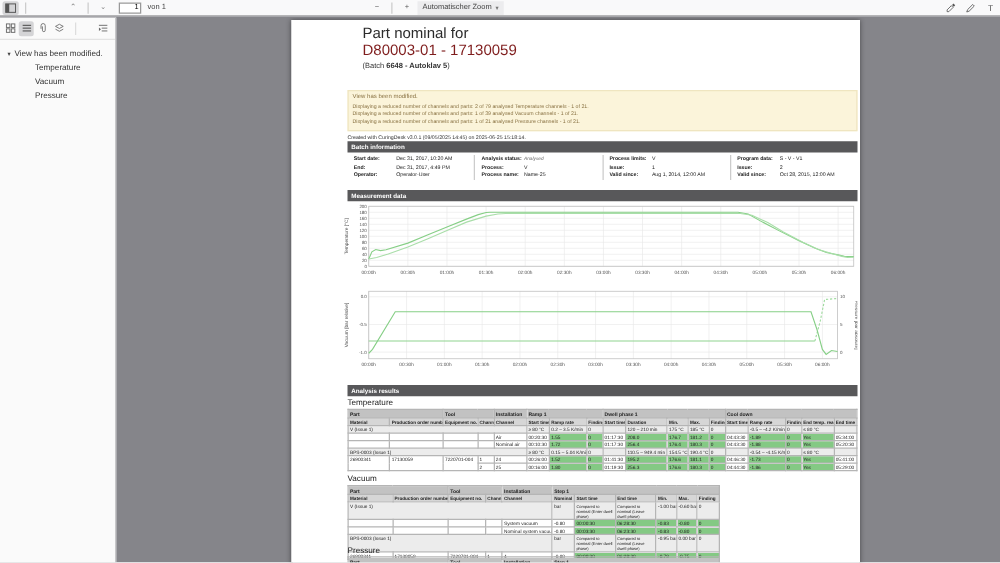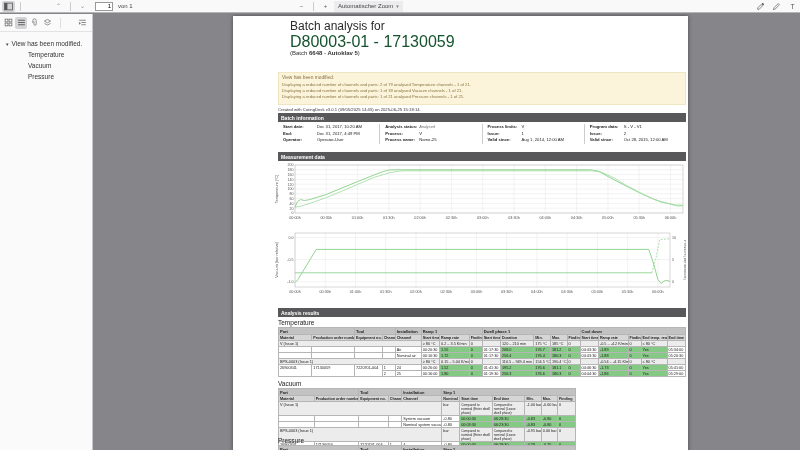--- a/index.html
+++ b/index.html
@@ -37,21 +37,21 @@
   .caret { font-size:5px; color:#444; }
   .outline-item { padding:2px 0 2px 28px; cursor:pointer; }
 
   
   .viewer { flex:1 1 auto; height:436px; overflow:hidden; position:relative; }
   .page { position:absolute; left:140px; top:2px; width:455px; height:436px; background:#fff;
     box-shadow:0 0 4px rgba(0,0,0,.45); overflow:hidden; }
   .abs { position:absolute; }
 
   .doc-title { font-size:12px; color:#2b2b2b; }
-  .doc-subtitle { font-size:16px; color:#14532d; }
+  .doc-subtitle { font-size:12px; color:#7f1d1d; }
   .doc-batch { font-size:6px; color:#333; }
   .doc-batch b { font-weight:bold; }
 
   .notice { background:#fbf4da; border:0.5px solid #efe5c0; color:#8a7344; padding:2px 3px; }
   .notice-title { font-size:4.8px; margin-bottom:1.5px; }
   .notice-line { font-size:4.2px; line-height:1.45; }
   .created { font-size:4.2px; color:#333; }
 
   .sec-bar { background:#58585a; color:#fff; font-size:5px; font-weight:bold; padding:1.5px 3px; width:408px; }
 
@@ -182,21 +182,21 @@
         </div>
         <div class="outline-item">Temperature</div>
         <div class="outline-item">Vacuum</div>
         <div class="outline-item">Pressure</div>
       </div>
     </div>
 
     <div class="viewer">
       <div class="page">
 
-        <div class="abs doc-title" style="left:57px; top:3px;">Batch analysis for</div>
+        <div class="abs doc-title" style="left:57px; top:3px;">Part nominal for</div>
         <div class="abs doc-subtitle" style="left:57px; top:17px;">D80003-01 - 17130059</div>
         <div class="abs doc-batch" style="left:57px; top:34px;"><span>(Batch </span><b>6648</b><b> - </b><b>Autoklav 5</b><span>)</span></div>
 
         <div class="abs notice" style="left:45px; top:56px; width:408px; height:33px;">
           <div class="notice-title">View has been modified.</div>
           <div class="notice-line">Displaying a reduced number of channels and parts: 2 of 79 analysed Temperature channels - 1 of 21.</div>
           <div class="notice-line">Displaying a reduced number of channels and parts: 1 of 39 analysed Vacuum channels - 1 of 21.</div>
           <div class="notice-line">Displaying a reduced number of channels and parts: 1 of 21 analysed Pressure channels - 1 of 21.</div>
         </div>
 

